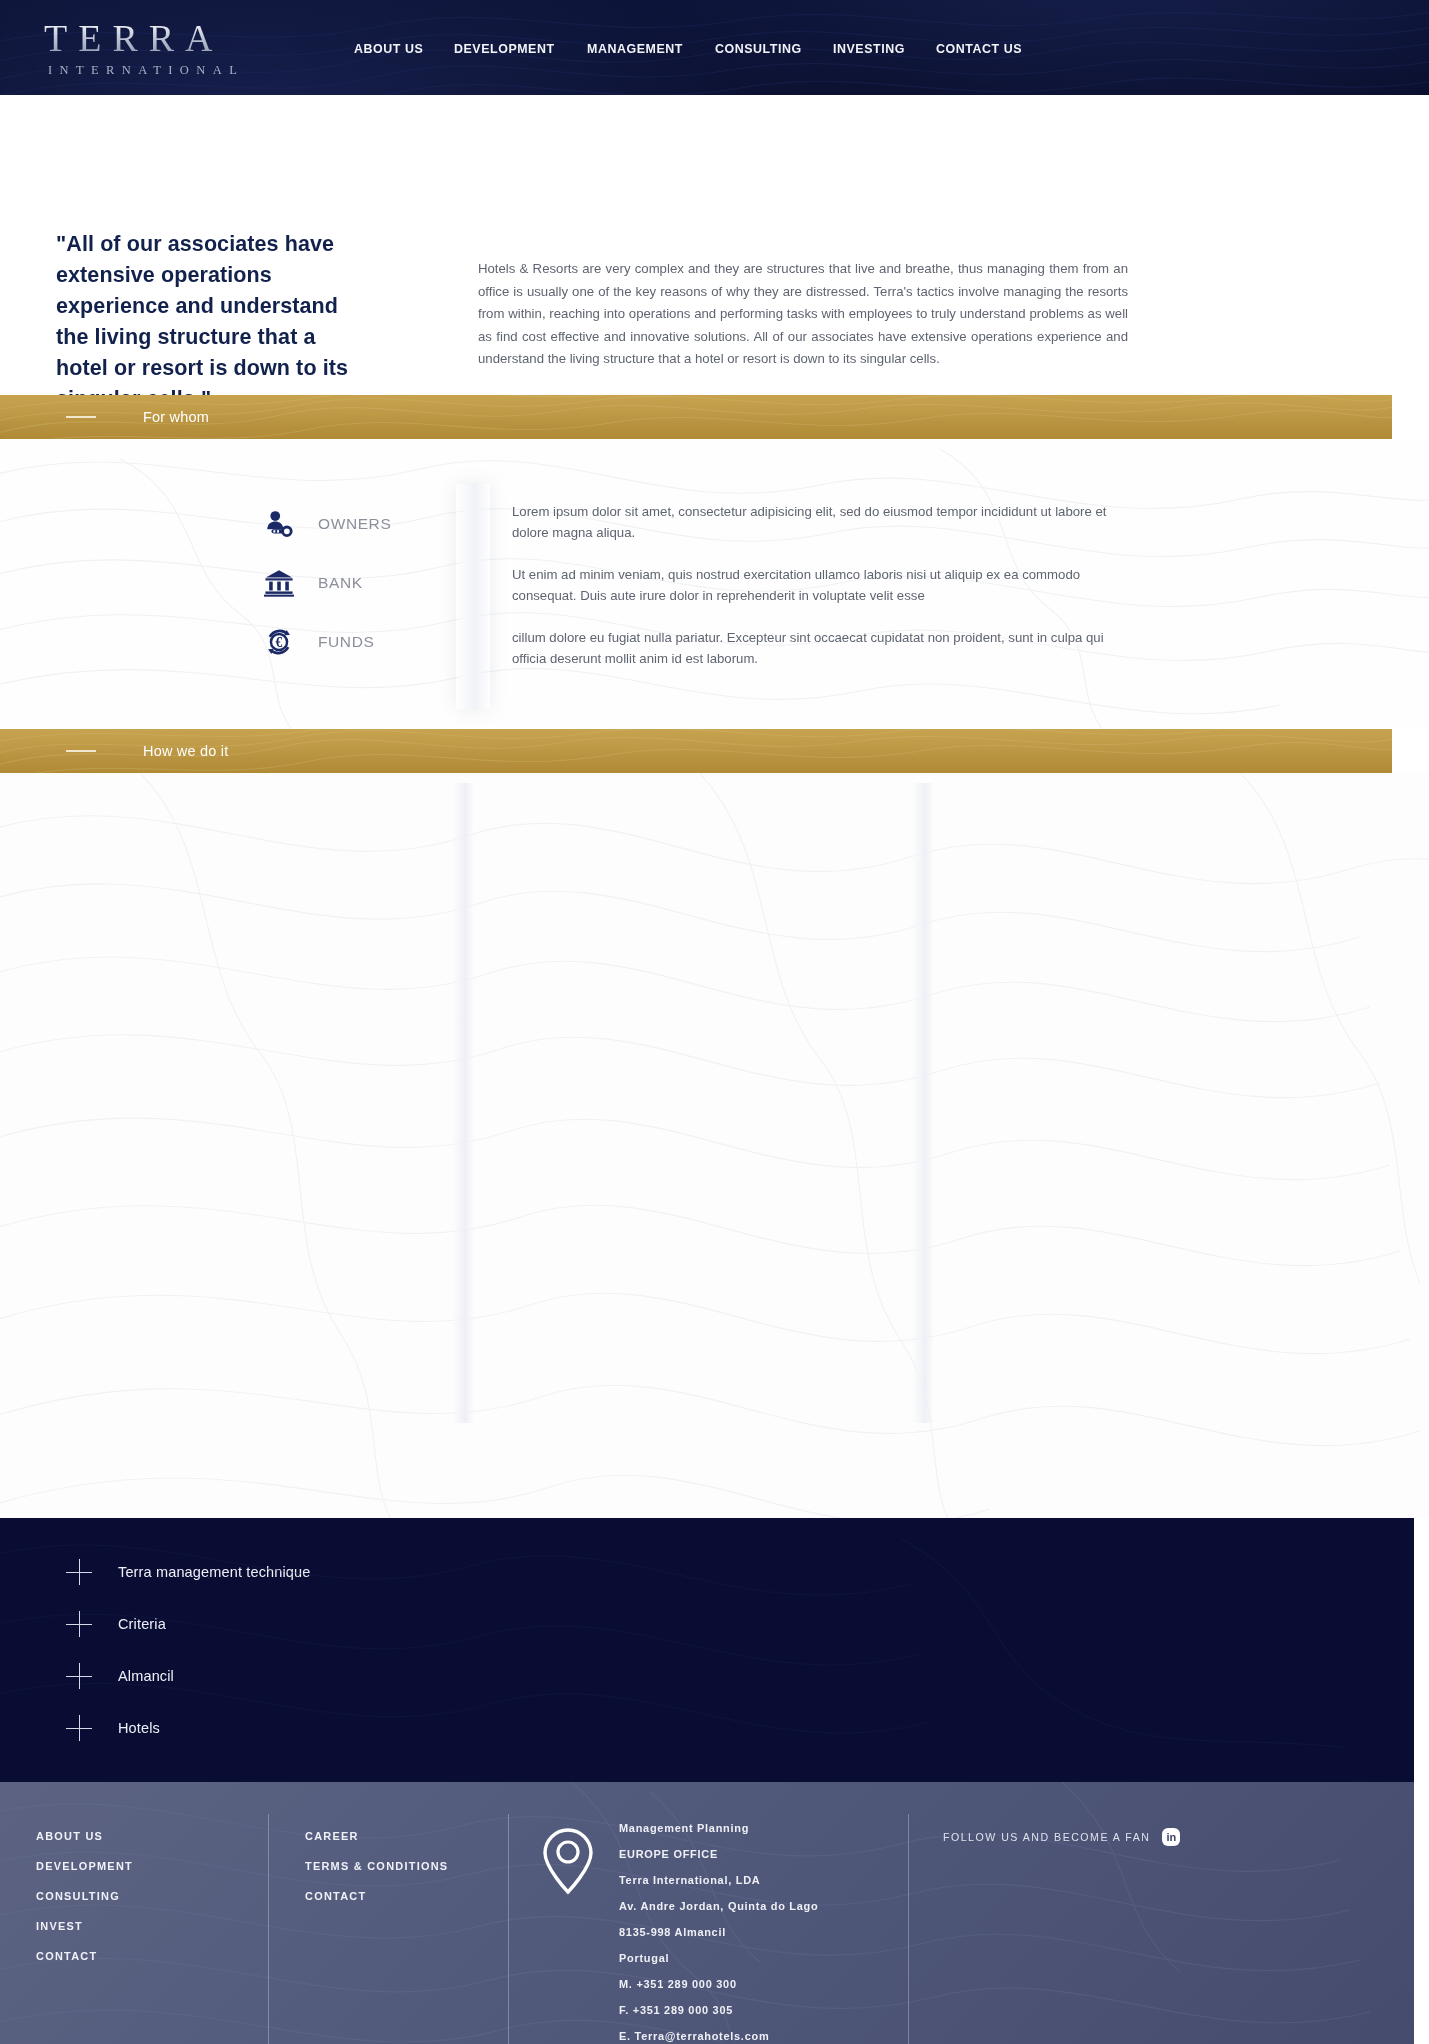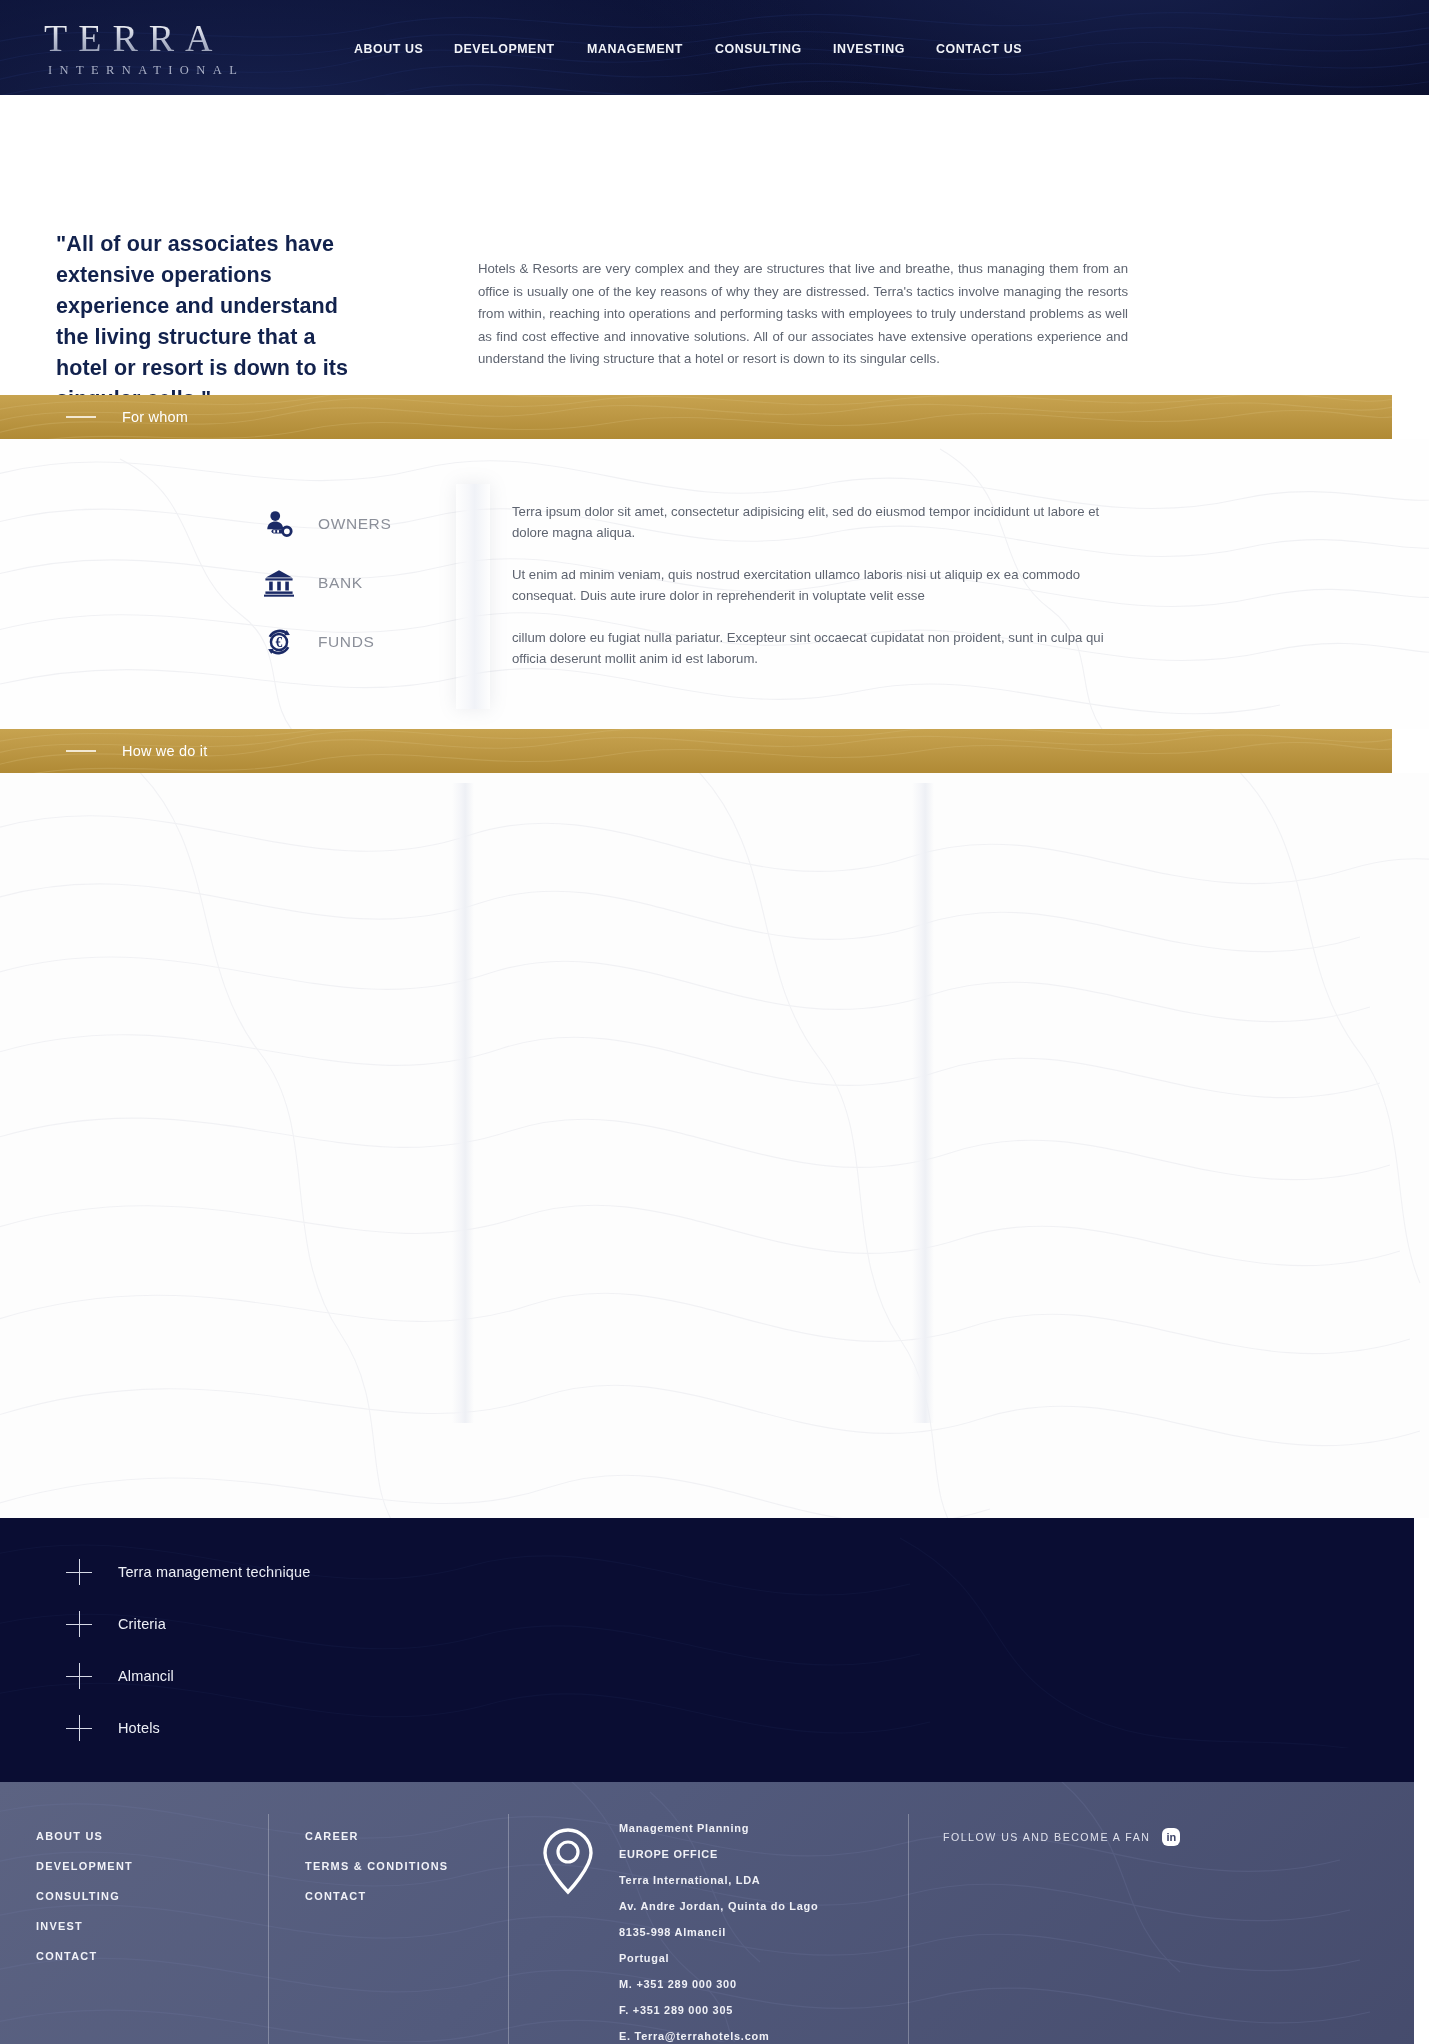--- a/index.html
+++ b/index.html
@@ -104,20 +104,21 @@
   }
 
   
   .band {
     position: relative;
     height: 44px;
     width: 1392px;
     background: linear-gradient(180deg, #c7a34f 0%, #bd9845 45%, #b08a35 100%);
     display: flex; align-items: center;
     overflow: hidden;
+    gap: 21px;
   }
   .band .dash {
     position: relative;
     display: inline-block;
     width: 30px; height: 1.6px;
     background: #f2e8d2;
     margin-left: 66px;
     margin-right: 26px;
     flex: none;
   }
@@ -339,21 +340,21 @@
           <path d="M25.8,21.5 A12,12 0 0 1 7,24.5" fill="none" stroke="#1b2a66" stroke-width="2.8"></path>
           <path d="M24.2,3.2 L27.6,8.4 L21.6,8.8 Z" fill="#1b2a66"></path>
           <path d="M7.8,28.8 L4.4,23.6 L10.4,23.2 Z" fill="#1b2a66"></path>
         </svg>
       </span>
       <span class="aud-label">FUNDS</span>
     </div>
   </div>
 
   <div class="fw-text" style="left:512px; top:62px;">
-    <p class="fw-para">Terra ipsum dolor sit amet, consectetur adipisicing elit, sed do eiusmod tempor incididunt ut labore et dolore magna aliqua.</p>
+    <p class="fw-para">Lorem ipsum dolor sit amet, consectetur adipisicing elit, sed do eiusmod tempor incididunt ut labore et dolore magna aliqua.</p>
     <p class="fw-para">Ut enim ad minim veniam, quis nostrud exercitation ullamco laboris nisi ut aliquip ex ea commodo consequat. Duis aute irure dolor in reprehenderit in voluptate velit esse</p>
     <p class="fw-para">cillum dolore eu fugiat nulla pariatur. Excepteur sint occaecat cupidatat non proident, sunt in culpa qui officia deserunt mollit anim id est laborum.</p>
   </div>
 </div>
 
 <div class="band">
   <svg class="topo" width="1392" height="44" viewBox="0 0 1392 44" preserveAspectRatio="none">
     <g fill="none" stroke="#d8bd79" stroke-width="1.1" opacity=".55">
       <path d="M-10,38 C90,8 180,42 280,18 C380,-4 450,32 560,14 C670,-4 740,30 860,12 C970,-4 1060,28 1180,10 C1280,-4 1350,24 1400,8"></path>
       <path d="M-10,26 C80,0 190,32 300,8 C400,-12 470,22 590,4 C700,-12 780,20 900,2 C1010,-12 1100,18 1220,0"></path>

